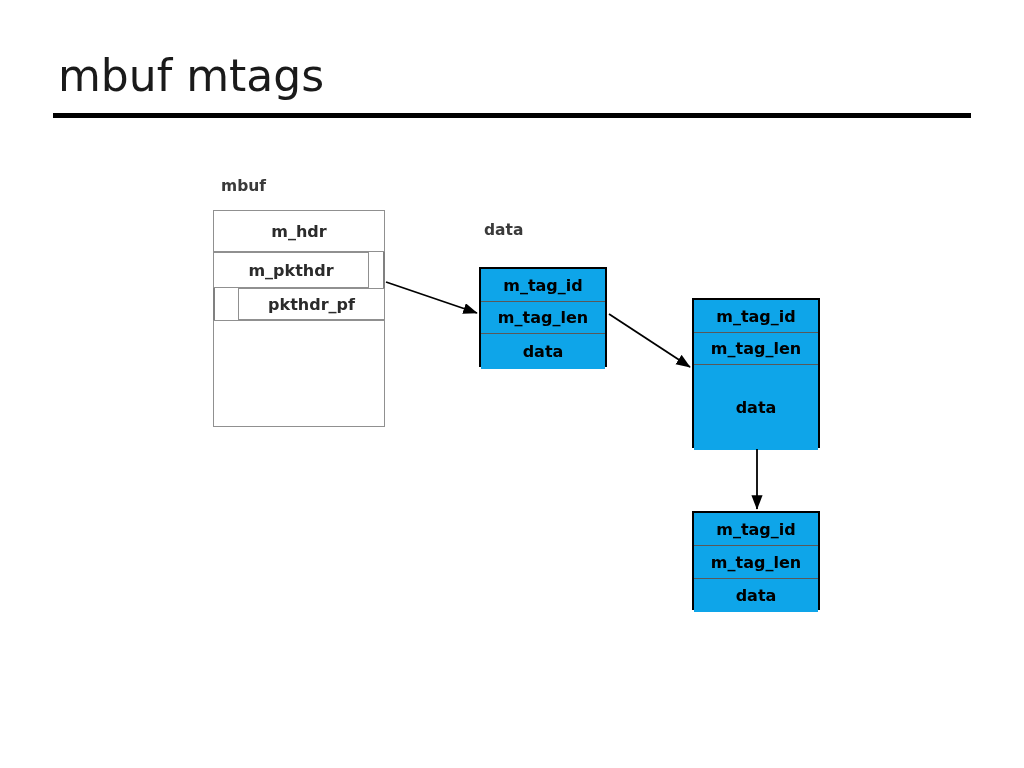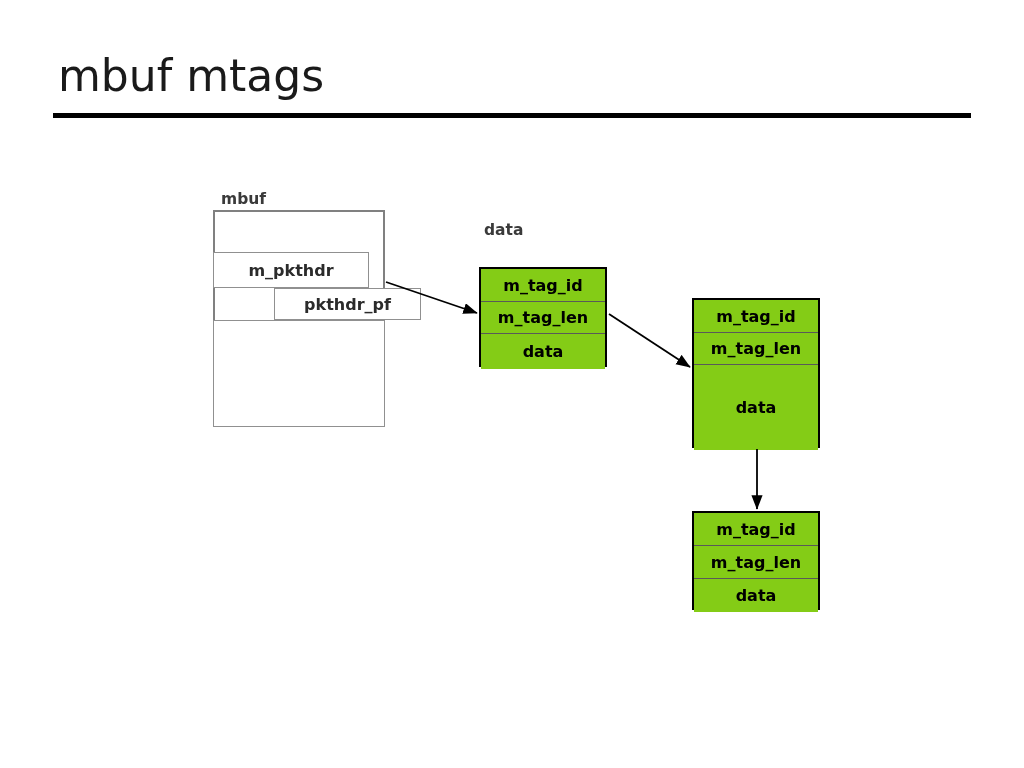--- a/index.html
+++ b/index.html
@@ -94,51 +94,54 @@
     background: #ffffff;
   }
   .mtag-row {
     position: absolute;
     left: 0;
     right: 0;
     box-sizing: border-box;
     display: flex;
     align-items: center;
     justify-content: center;
-    background: #84cc16;
+    background: #0ea5e9;
   }
   .mtag-row.div-below {
     border-bottom: 1.5px solid #595959;
   }
   .mtag-row > span {
     font-size: 16px;
     font-weight: bold;
     color: #000000;
     white-space: nowrap;
   }
 </style>
 </head>
 <body>
 
 <div id="slide-title">mbuf mtags</div>
 <div id="title-rule"></div>
 
 <div id="diagram">
 
-  <div class="caption" style="left: 221px; top: 190px;">mbuf</div>
+  <div class="caption" style="left: 221px; top: 177px;">mbuf</div>
   <div class="caption" style="left: 484px; top: 221px;">data</div>
 
   <div class="mbuf-box" style="left: 213px; top: 210px; width: 172px; height: 217px;"></div>
 
+  <div class="mbuf-row" style="left: 213px; top: 210px; width: 172px; height: 42px;">
+    <span>m_hdr</span>
+  </div>
 
   <div class="mbuf-row" style="left: 213px; top: 252px; width: 156px; height: 36px;">
     <span>m_pkthdr</span>
   </div>
 
-  <div class="mbuf-row" style="left: 238px; top: 288px; width: 147px; height: 32px; margin-left: 36px;">
+  <div class="mbuf-row" style="left: 238px; top: 288px; width: 147px; height: 32px;">
     <span>pkthdr_pf</span>
   </div>
 
   <div class="mbuf-row" style="left: 213px; top: 320px; width: 172px; height: 107px;">
     <span></span>
   </div>
 
   <div class="mtag-box" style="left: 479px; top: 267px; width: 128px; height: 100px;">
     <div class="mtag-row div-below" style="position: absolute; top: 0px; height: 33px;">
       <span>m_tag_id</span>

